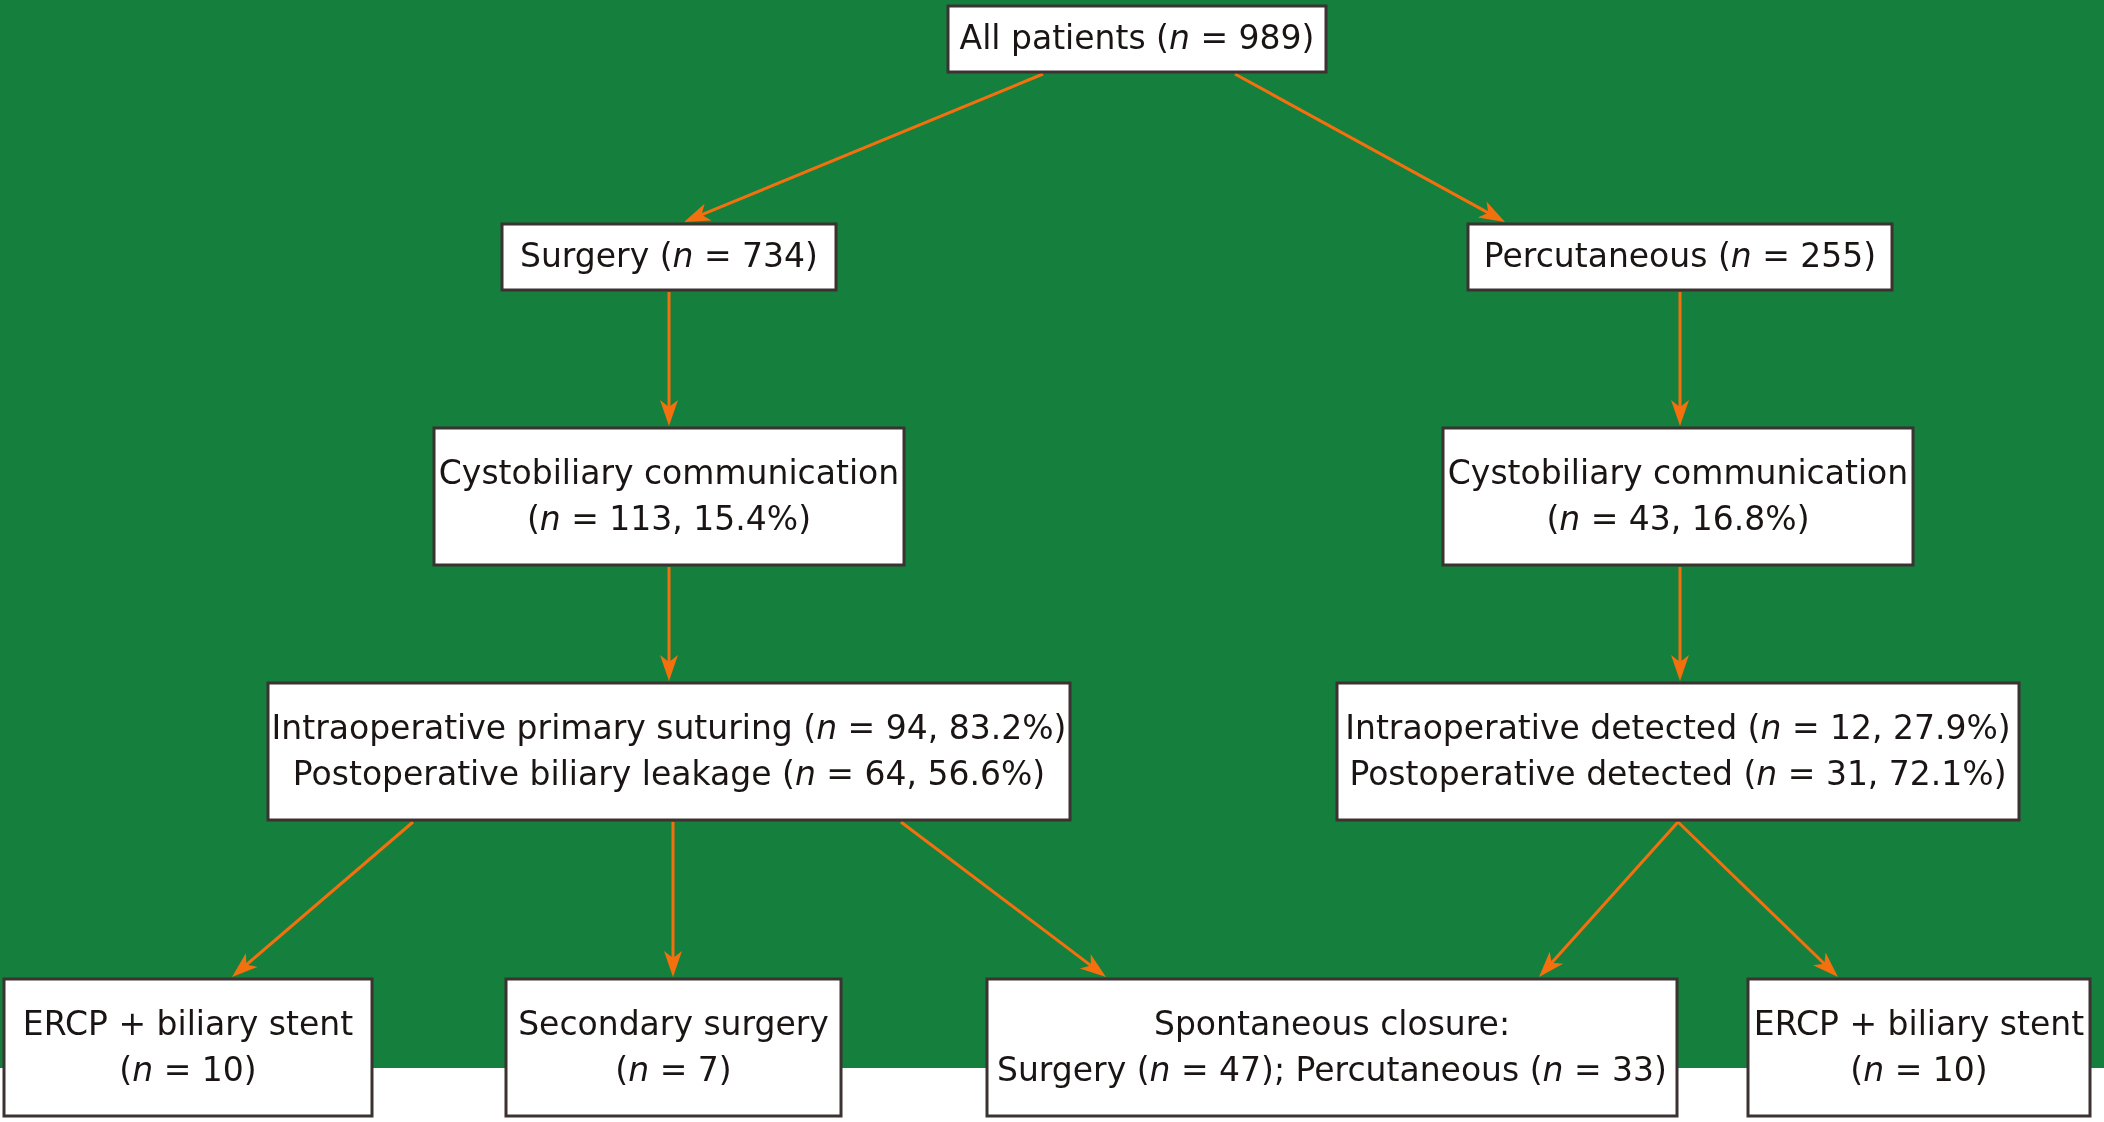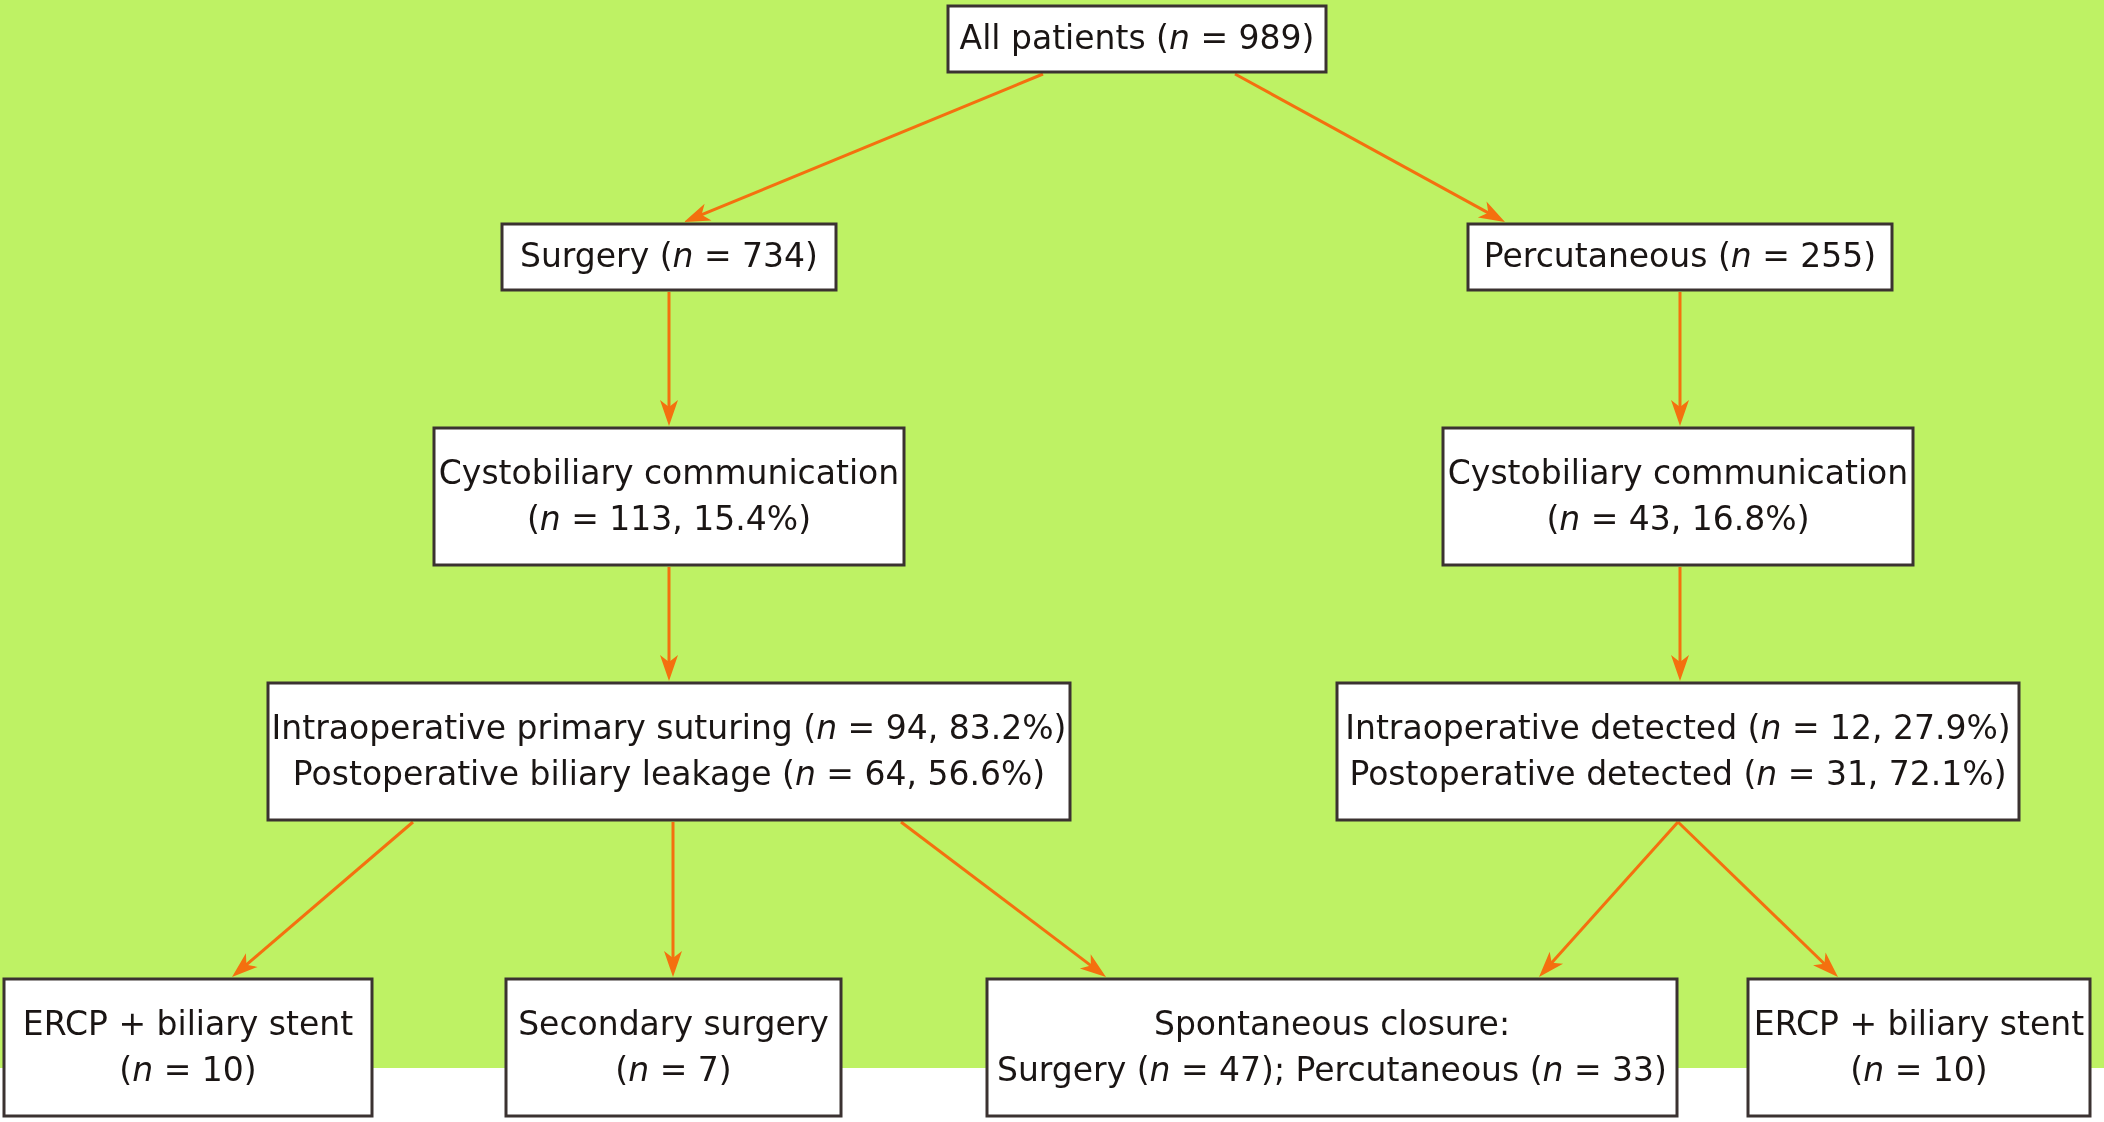--- a/index.html
+++ b/index.html
@@ -10,21 +10,21 @@
   body {
     width: 2104px;
     height: 1122px;
     font-family: "DejaVu Sans", "Liberation Sans", sans-serif;
     overflow: hidden;
   }
   #flowchart-root {
     position: relative;
     width: 2104px;
     height: 1068px;
-    background: #bef264;
+    background: #15803d;
   }
   svg.chart-svg {
     position: absolute;
     left: 0;
     top: 0;
     width: 2104px;
     height: 1122px;
   }
   .node-box {
     fill: #ffffff;

